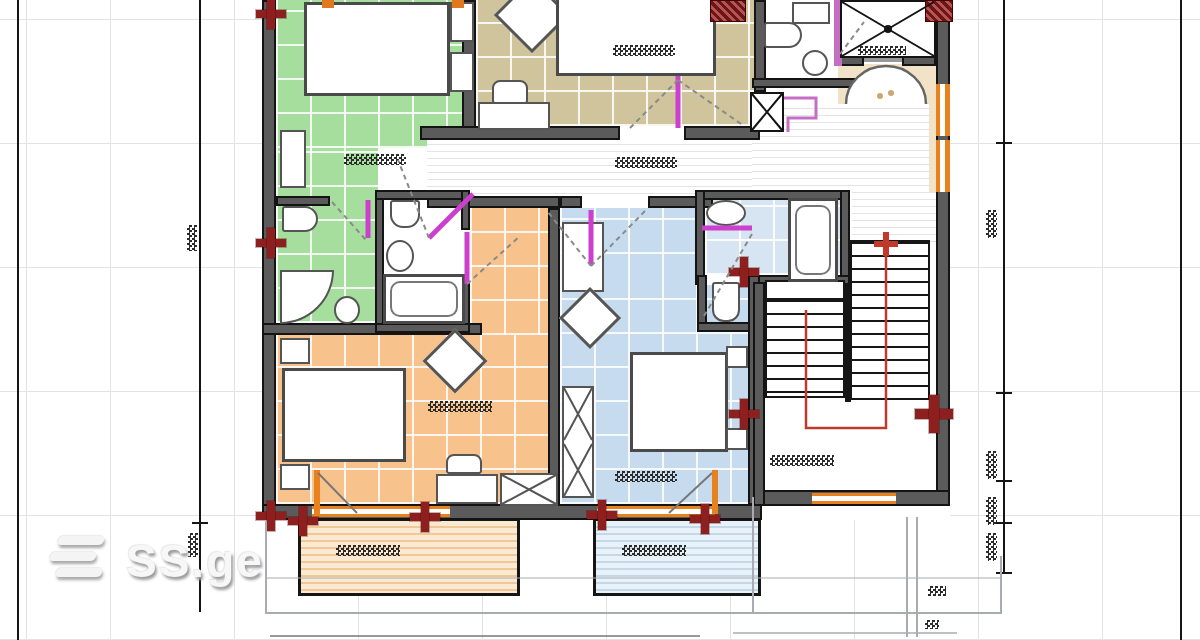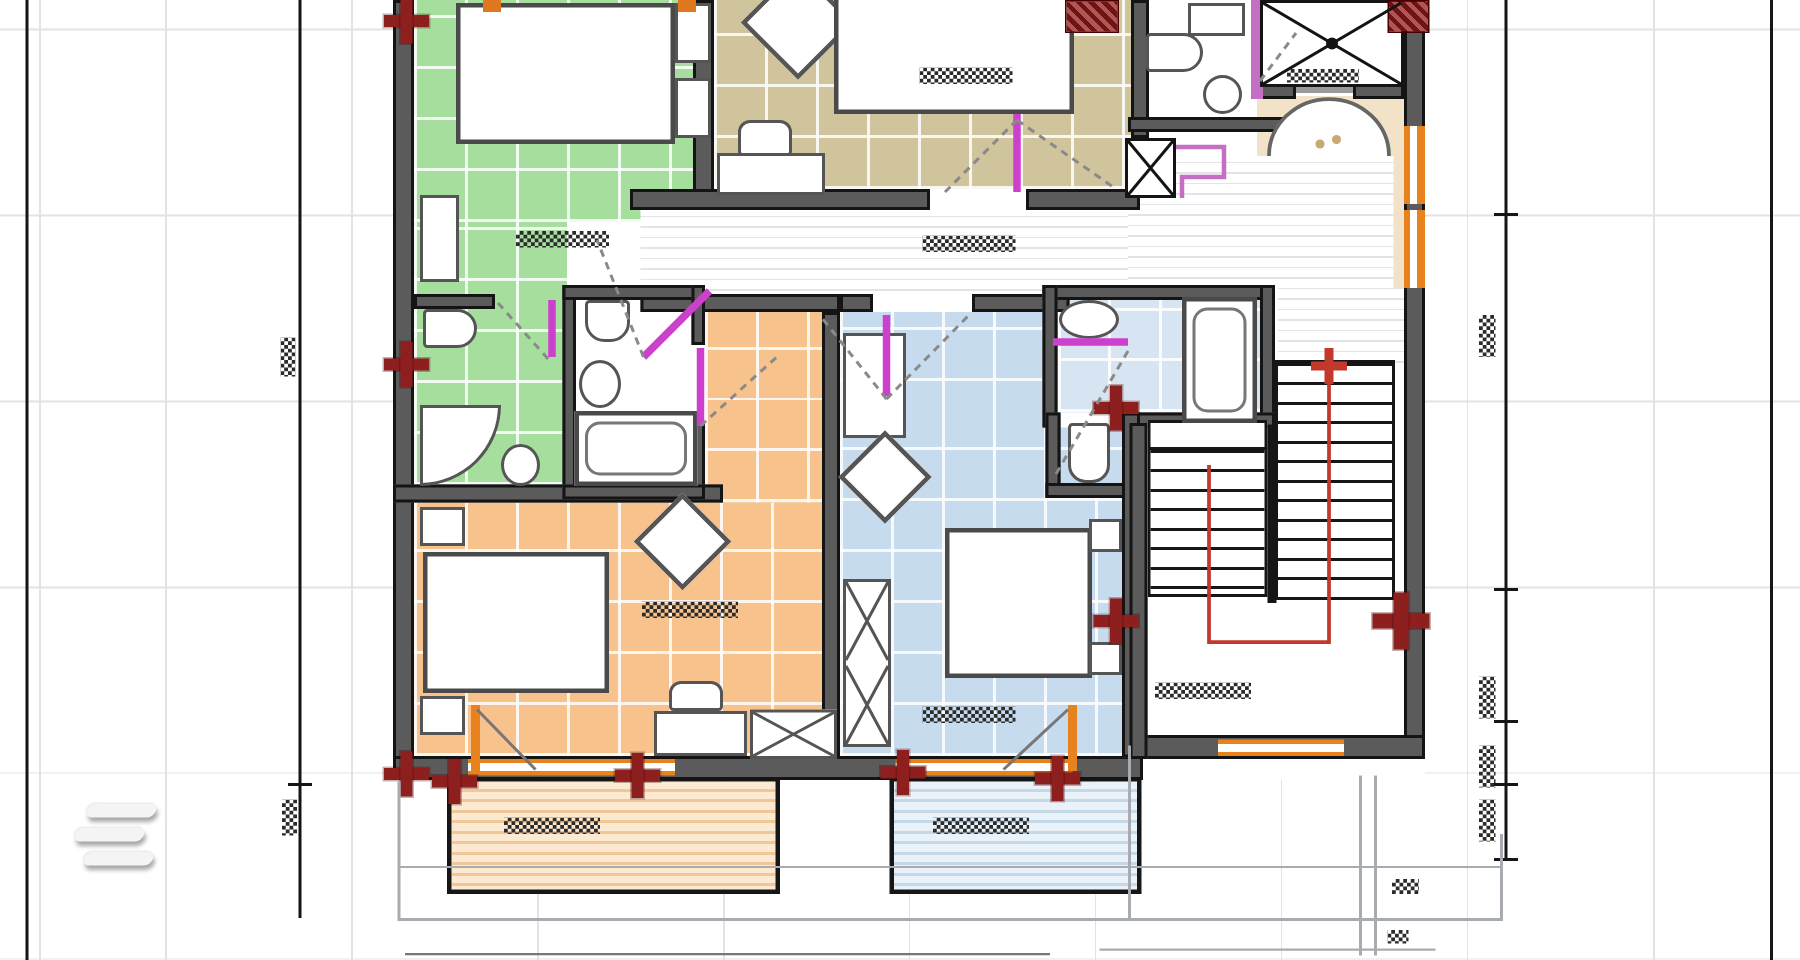--- a/index.html
+++ b/index.html
@@ -260,14 +260,15 @@
 
     <path d="M886 250 V428 H806 V310" fill="none" stroke="var(--stairred)" stroke-width="2.5"></path>
     <path d="M874 244 H898 M886 232 V256" stroke="var(--stairred)" stroke-width="6"></path>
   </svg>
 
   <div class="abs" style="left:50px;top:534px;width:70px;height:52px">
     <div class="abs wmbar" style="left:8px;top:2px"></div>
     <div class="abs wmbar" style="left:0;top:18px"></div>
     <div class="abs wmbar" style="left:6px;top:34px"></div>
   </div>
+  <div id="wm-text" class="abs" style="left:126px;top:534px">SS.ge</div>
 
 </div>
 
 </body></html>

